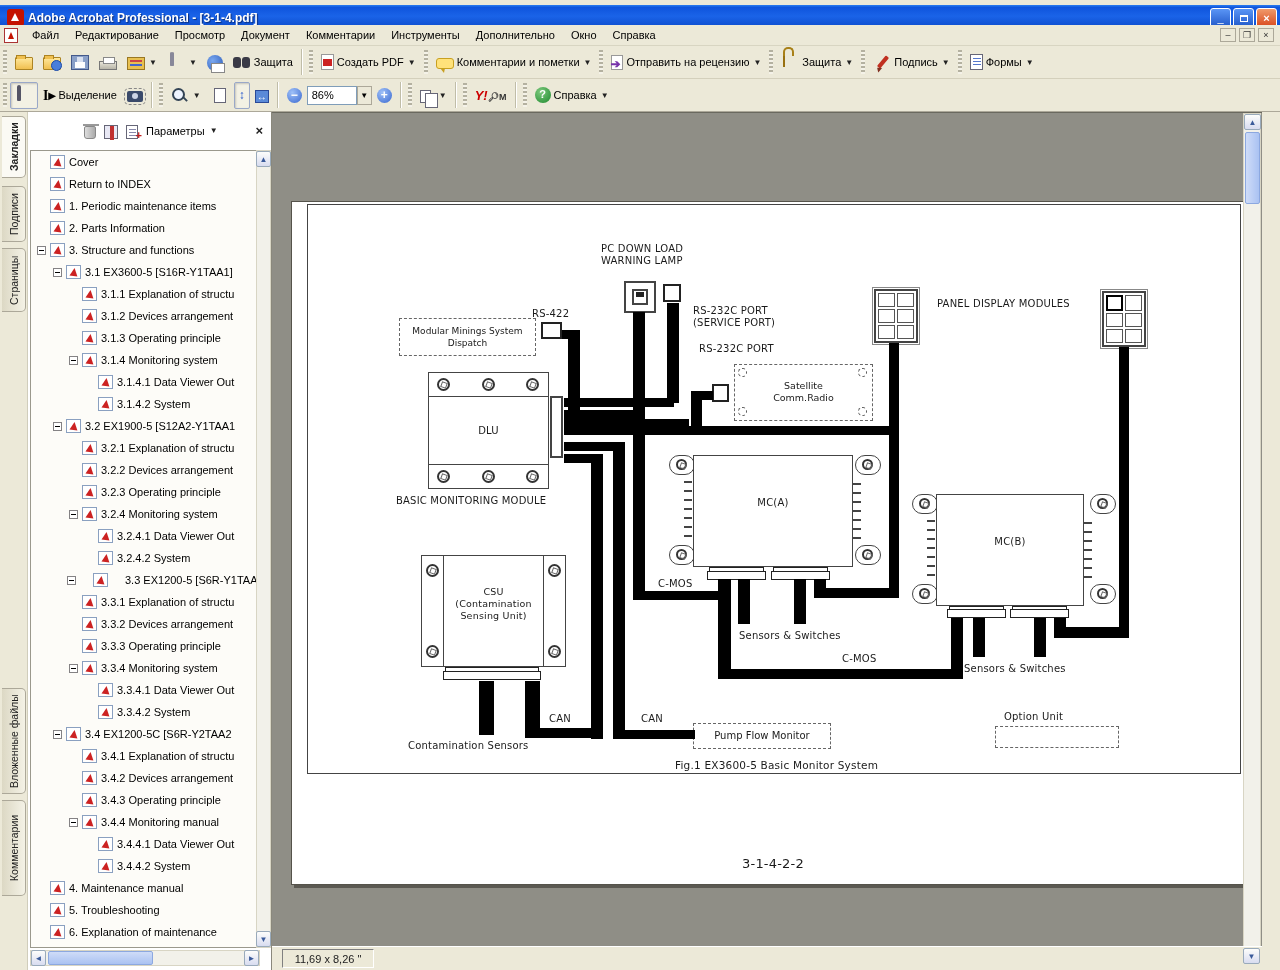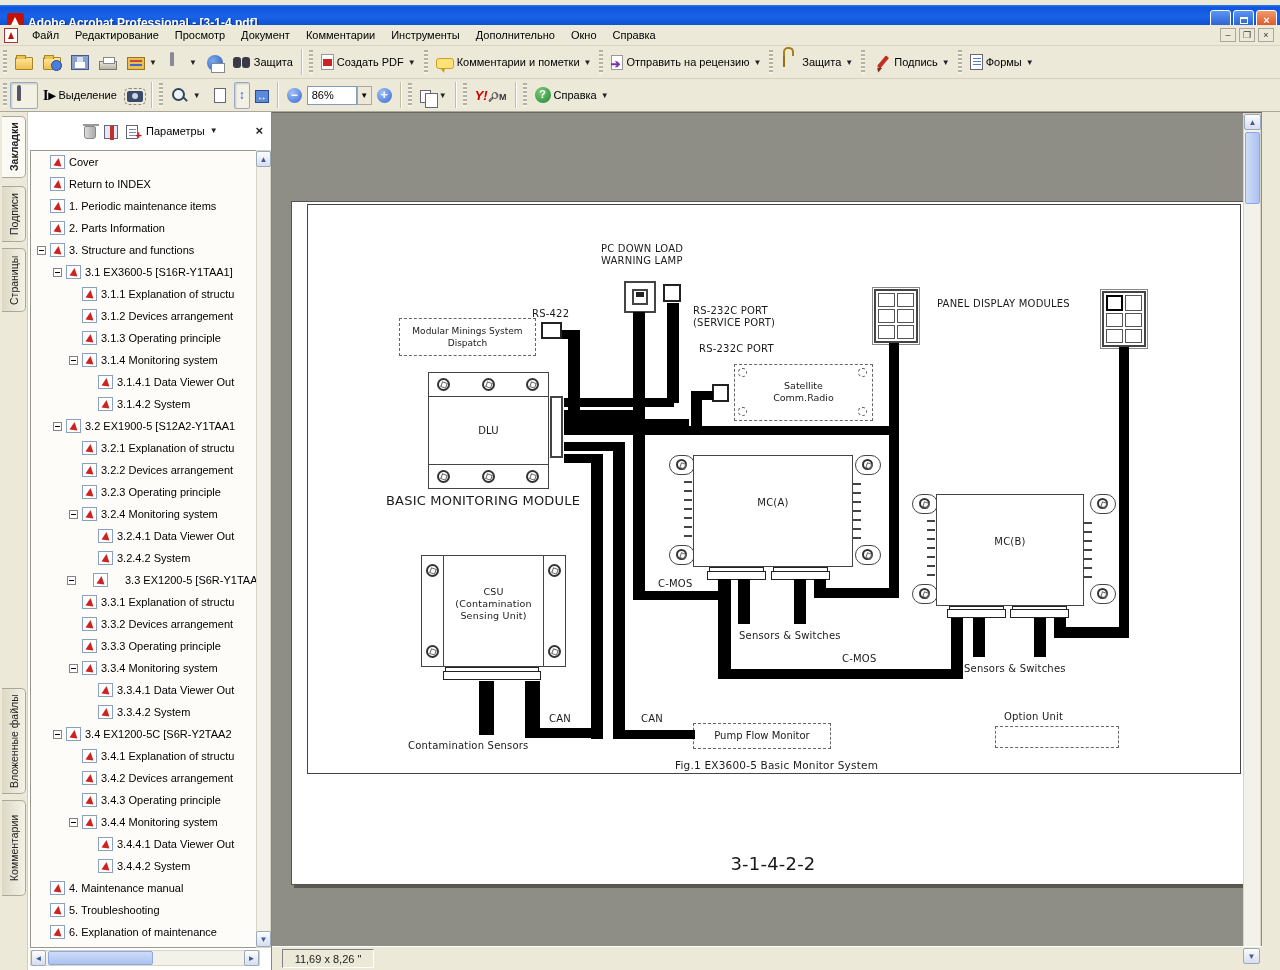--- a/index.html
+++ b/index.html
@@ -2,21 +2,21 @@
 <html><head>
 <meta charset="utf-8">
 <style>
   * { margin:0; padding:0; box-sizing:border-box; }
   html,body { width:1280px; height:970px; overflow:hidden; }
   body { position:relative; font-family:"Liberation Sans",sans-serif; background:#ece9d8; }
 
   
   .titlebar { position:absolute; left:0; top:5px; width:1280px; height:25px;
     background:linear-gradient(180deg,#2a7df0 0%,#0f55dd 10%,#1a63e8 45%,#0e4fd0 85%,#0a3cab 100%);
-    display:flex; align-items:flex-end; padding:0 3px; }
+    display:flex; align-items:center; padding:0 3px; }
   .app-icon { width:17px; height:17px; background:#c41200; border-radius:3px; margin:0 4px; position:relative; flex:none; }
   .app-icon::after { content:""; position:absolute; left:4px; top:4px; border-left:4px solid transparent; border-right:4px solid transparent; border-bottom:8px solid #fff; }
   .title-text { color:#fff; font-weight:bold; font-size:12px; text-shadow:1px 1px 1px #0a2d7a; flex:1; white-space:nowrap; overflow:hidden; }
   .winbtns { display:flex; gap:2px; }
   .tbtn { width:21px; height:20px; border:1px solid #fff; border-radius:3px; color:#fff; font-size:11px; line-height:18px; text-align:center;
     background:linear-gradient(#5a95f5,#2158c8); }
   .tbtn.close { background:linear-gradient(#f09a6a,#d8481c); font-weight:bold; }
   .glyph-restore { display:inline-block; width:8px; height:7px; border:1px solid #fff; border-top:2px solid #fff; margin-top:5px; }
 
   
@@ -465,21 +465,21 @@
         <span>3.4.2 Devices arrangement</span>
       </div>
       <div class="bm-row" style="padding-left: 38px;">
         <span class="bm-sp"></span>
         <span class="bm-icon"></span>
         <span>3.4.3 Operating principle</span>
       </div>
       <div class="bm-row" style="padding-left: 38px;">
         <span class="bm-box"></span>
         <span class="bm-icon"></span>
-        <span>3.4.4 Monitoring system</span>
+        <span>3.4.4 Monitoring manual</span>
       </div>
       <div class="bm-row" style="padding-left: 54px;">
         <span class="bm-sp"></span>
         <span class="bm-icon"></span>
         <span>3.4.4.1 Data Viewer Out</span>
       </div>
       <div class="bm-row" style="padding-left: 54px;">
         <span class="bm-sp"></span>
         <span class="bm-icon"></span>
         <span>3.4.4.2 System</span>
@@ -518,31 +518,31 @@
   <div class="page" id="diagram">
     <div class="frame"></div>
 
     <div class="lbl" style="left:309px;top:41px;">PC DOWN LOAD
 WARNING LAMP</div>
     <div class="lbl" style="left:401px;top:103px;">RS-232C PORT
 (SERVICE PORT)</div>
     <div class="lbl" style="left:240px;top:106px;">RS-422</div>
     <div class="lbl" style="left:407px;top:141px;">RS-232C PORT</div>
     <div class="lbl" style="left:645px;top:96px;">PANEL DISPLAY MODULES</div>
-    <div class="lbl" style="left:94px;top:293px;font-size:13px;">BASIC MONITORING MODULE</div>
+    <div class="lbl" style="left:104px;top:293px;font-size:10px;">BASIC MONITORING MODULE</div>
     <div class="lbl" style="left:366px;top:376px;">C-MOS</div>
     <div class="lbl" style="left:447px;top:428px;">Sensors &amp; Switches</div>
     <div class="lbl" style="left:550px;top:451px;">C-MOS</div>
     <div class="lbl" style="left:672px;top:461px;">Sensors &amp; Switches</div>
     <div class="lbl" style="left:116px;top:538px;">Contamination Sensors</div>
     <div class="lbl" style="left:257px;top:511px;">CAN</div>
     <div class="lbl" style="left:349px;top:511px;">CAN</div>
     <div class="lbl" style="left:712px;top:509px;">Option Unit</div>
     <div class="lbl" style="left:383px;top:557px;font-size:10.5px;">Fig.1 EX3600-5 Basic Monitor System</div>
-    <div class="lbl" style="left:431px;top:656px;width:100px;text-align:center;font-size:18px;">3-1-4-2-2</div>
+    <div class="lbl" style="left:431px;top:656px;width:100px;text-align:center;font-size:13px;">3-1-4-2-2</div>
 
     <div class="dash" style="left:107px;top:116px;width:137px;height:38px;padding-top:6px;font-size:9px;">Modular Minings System
 Dispatch</div>
     <div class="dash" style="left:442px;top:162px;width:139px;height:57px;padding-top:15px;">Satellite
 Comm.Radio</div>
     <div class="dcirc" style="left:446px;top:166px;"></div>
     <div class="dcirc" style="left:566px;top:166px;"></div>
     <div class="dcirc" style="left:446px;top:205px;"></div>
     <div class="dcirc" style="left:566px;top:205px;"></div>
     <div class="dash" style="left:401px;top:521px;width:138px;height:26px;padding-top:6px;font-size:10px;">Pump Flow Monitor</div>

